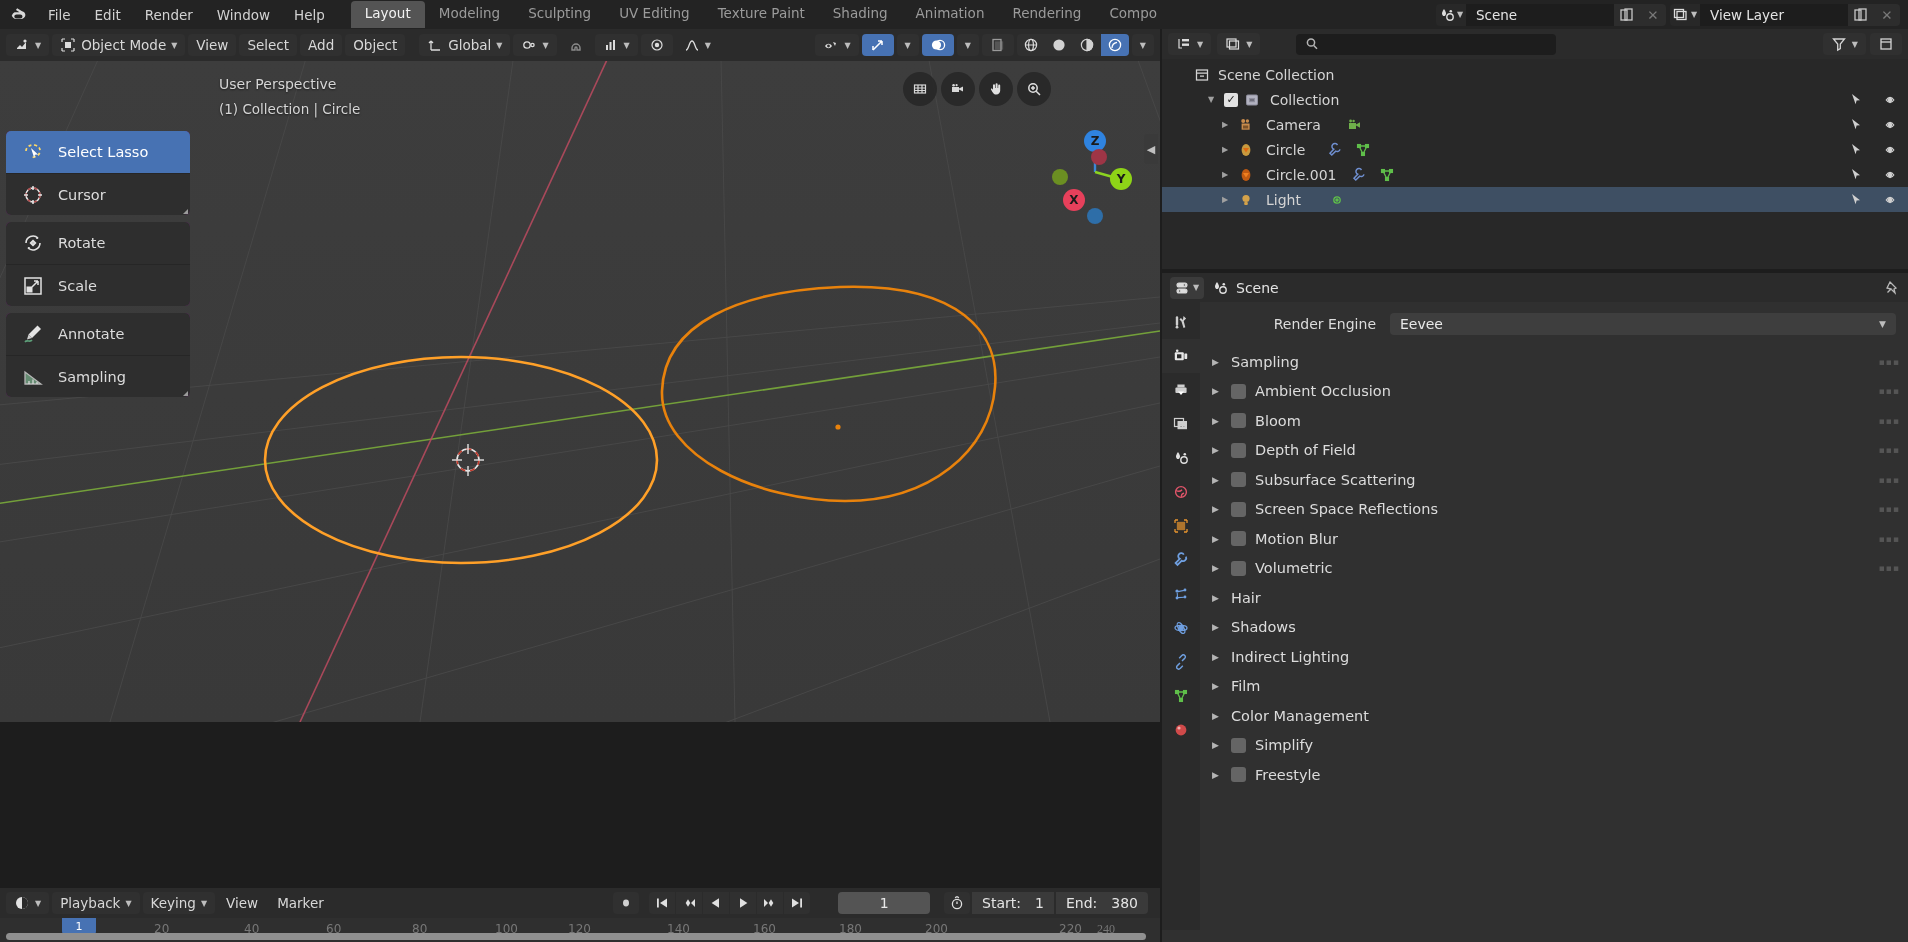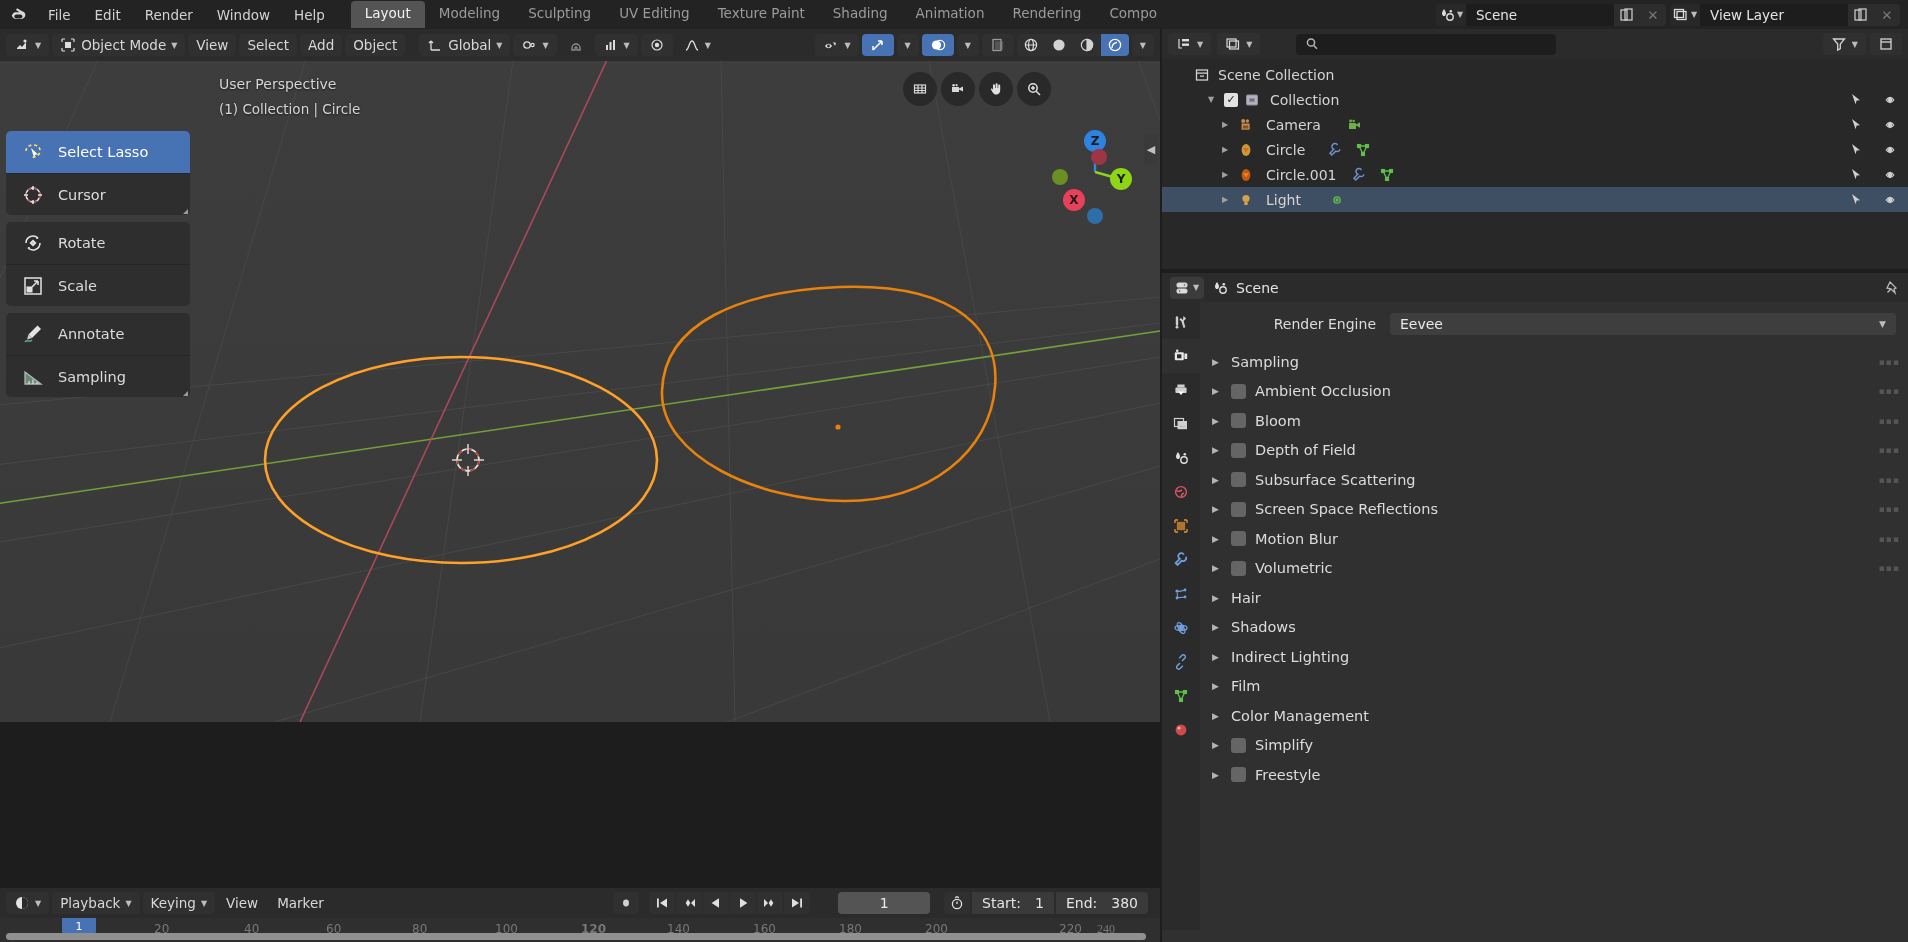--- a/index.html
+++ b/index.html
@@ -1012,21 +1012,21 @@
       </div>
     </div>
 
     <div class="tl-strip">
       <span class="tick" style="left:72px;">0</span>
       <span class="tick" style="left:154px;">20</span>
       <span class="tick" style="left:244px;">40</span>
       <span class="tick" style="left:326px;">60</span>
       <span class="tick" style="left:412px;">80</span>
       <span class="tick" style="left:495px;">100</span>
-      <span class="tick" style="left:581px;font-weight:bold;">120</span>
+      <span class="tick" style="left:568px;">120</span>
       <span class="tick" style="left:667px;">140</span>
       <span class="tick" style="left:753px;">160</span>
       <span class="tick" style="left:839px;">180</span>
       <span class="tick" style="left:925px;">200</span>
       <span class="tick" style="left:1011px;margin-left:48px;">220</span>
       <span class="tick" style="left:1097px;font-family:Liberation Serif, serif;">240</span>
       <div class="playhead">1</div>
       <div class="scrollbar"></div>
     </div>
   </div>

